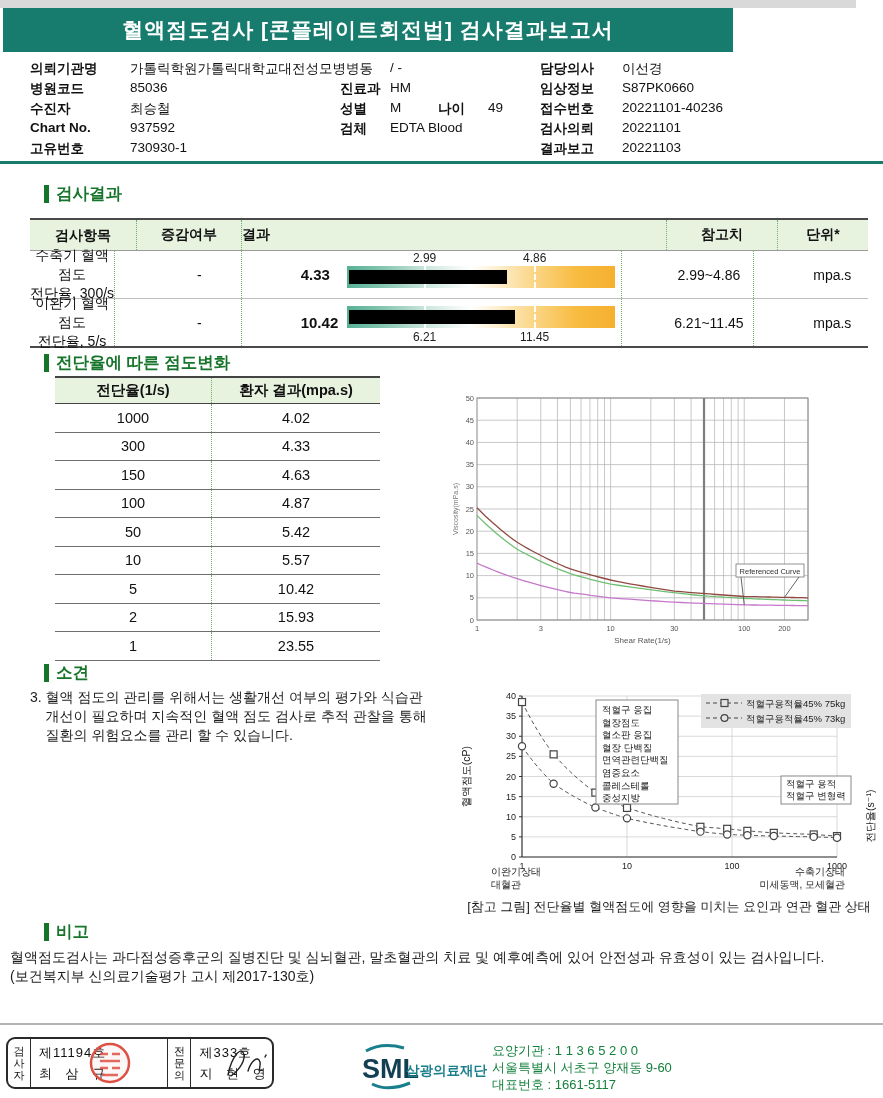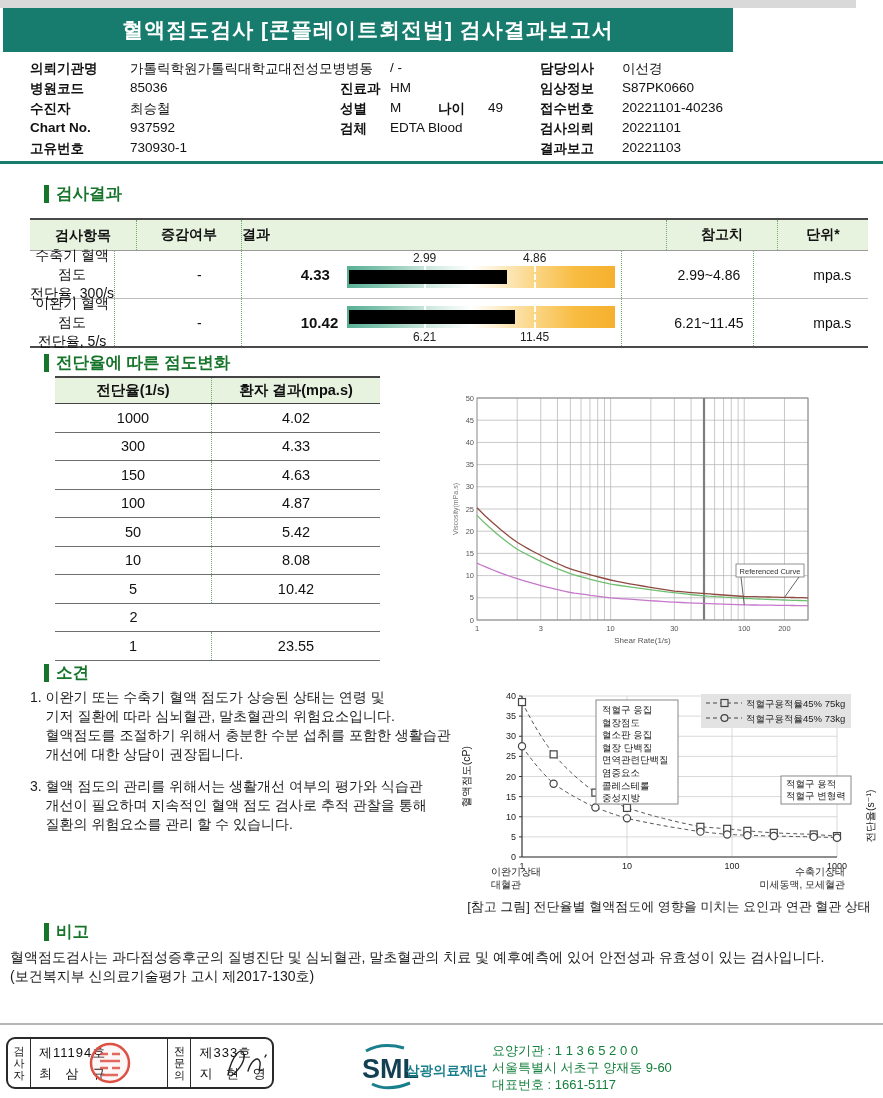--- a/index.html
+++ b/index.html
@@ -194,28 +194,29 @@
       <div class="st-row">
         <div class="sc s0">100</div>
         <div class="sc s1">4.87</div>
       </div>
       <div class="st-row">
         <div class="sc s0">50</div>
         <div class="sc s1">5.42</div>
       </div>
       <div class="st-row">
         <div class="sc s0">10</div>
-        <div class="sc s1">8.08</div>
+        <div class="sc s1">5.57</div>
       </div>
       <div class="st-row">
         <div class="sc s0">5</div>
         <div class="sc s1">10.42</div>
       </div>
       <div class="st-row">
         <div class="sc s0">2</div>
+        <div class="sc s1">15.93</div>
       </div>
       <div class="st-row">
         <div class="sc s0">1</div>
         <div class="sc s1">23.55</div>
       </div>
     </div>
   <svg id="chart1" width="433" height="262">
       <line x1="27" y1="232" x2="358" y2="232" stroke="#b0b0b0" stroke-width="0.7"></line>
       <text x="24" y="234.5" text-anchor="end" font-size="7.5" fill="#555">0</text>
       <line x1="27" y1="209.8" x2="358" y2="209.8" stroke="#b0b0b0" stroke-width="0.7"></line>
@@ -273,24 +274,21 @@
       <rect x="286" y="176" width="68" height="13" fill="#fff" stroke="#777" stroke-width="0.8"></rect>
       <text x="320" y="185.5" text-anchor="middle" font-size="7.5" fill="#333">Referenced Curve</text>
       <line x1="291" y1="189" x2="294.2456985053479" y2="216.904" stroke="#555" stroke-width="0.9"></line>
       <line x1="349" y1="189" x2="334.4701842364891" y2="209.356" stroke="#555" stroke-width="0.9"></line>
     </svg>
 
   <div class="section-h" style="top:663px">
     <span class="gbar"></span>
     <span>소견</span>
   </div>
-  <div id="opinion-box"><div class="op-para">1. 이완기 또는 수축기 혈액 점도가 상승된 상태는 연령 및
-    기저 질환에 따라 심뇌혈관, 말초혈관의 위험요소입니다.
-    혈액점도를 조절하기 위해서 충분한 수분 섭취를 포함한 생활습관
-    개선에 대한 상담이 권장됩니다.</div><div class="op-para">3. 혈액 점도의 관리를 위해서는 생활개선 여부의 평가와 식습관
+  <div id="opinion-box"><div class="op-para">3. 혈액 점도의 관리를 위해서는 생활개선 여부의 평가와 식습관
     개선이 필요하며 지속적인 혈액 점도 검사로 추적 관찰을 통해
     질환의 위험요소를 관리 할 수 있습니다.</div></div>
   <svg id="chart2" width="428" height="210">
       <line x1="67" y1="171" x2="382" y2="171" stroke="#cfcfcf" stroke-width="0.8"></line>
       <line x1="64" y1="171" x2="67" y2="171" stroke="#333" stroke-width="1"></line>
       <text x="61" y="174" text-anchor="end" font-size="9" fill="#222">0</text>
       <line x1="67" y1="150.875" x2="382" y2="150.875" stroke="#cfcfcf" stroke-width="0.8"></line>
       <line x1="64" y1="150.875" x2="67" y2="150.875" stroke="#333" stroke-width="1"></line>
       <text x="61" y="153.875" text-anchor="end" font-size="9" fill="#222">5</text>
       <line x1="67" y1="130.75" x2="382" y2="130.75" stroke="#cfcfcf" stroke-width="0.8"></line>

